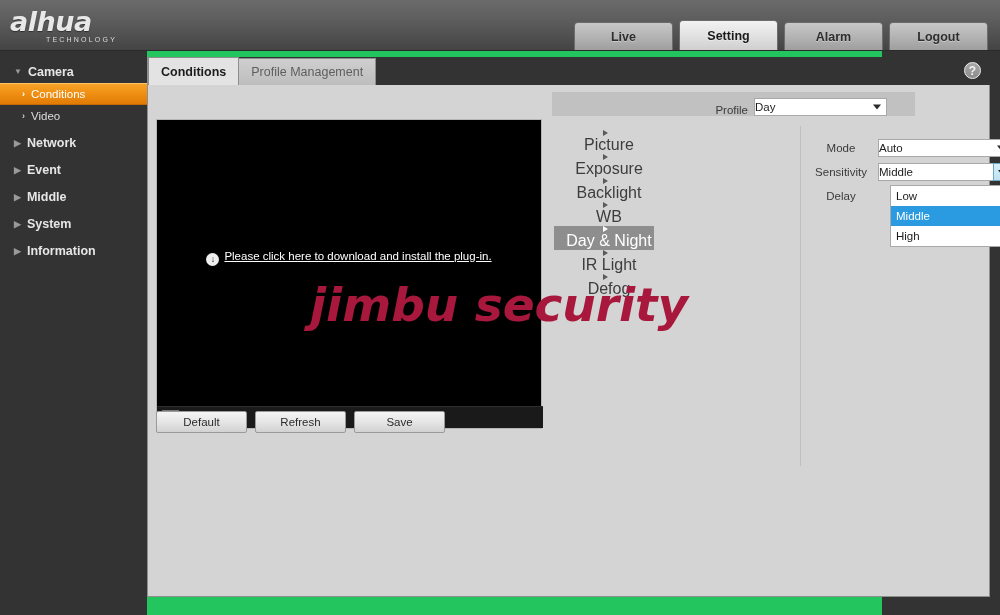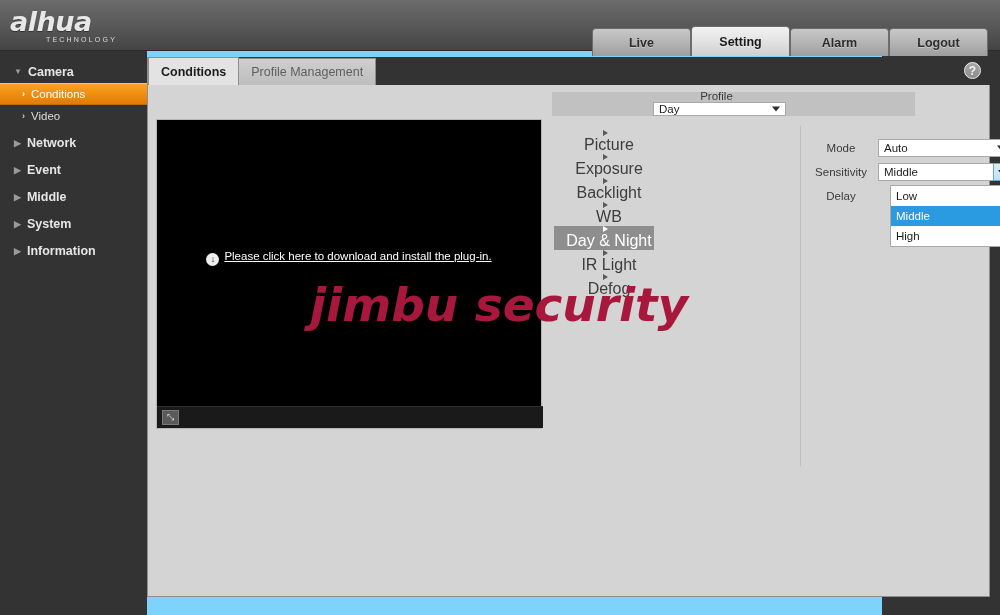--- a/index.html
+++ b/index.html
@@ -7,21 +7,21 @@
     margin: 0; padding: 0;
     width: 1000px; height: 615px;
     background: #333333;
     font-family: "Liberation Sans", sans-serif;
     overflow: hidden;
   }
 
   #app {
     position: relative;
     width: 882px; height: 615px;
-    background: #7dd3fc;
+    background: #22c55e;
     text-decoration: underline;
   }
 
   
   .header {
     position: absolute; left: 0; top: 0;
     width: 1000px; height: 51px;
     background: linear-gradient(to bottom, #6b6b6b 0%, #5d5d5d 40%, #4f4f4f 75%, #444444 100%);
     border-bottom: 1px solid #2b2b2b;
   }
@@ -41,22 +41,22 @@
     text-shadow: 0 1px 1px rgba(0,0,0,.45);
     padding-left: 2px;
   }
   .logo-sub {
     font-size: 7px; letter-spacing: 2.2px;
     color: #dcdcdc; margin-top: 1px; padding-left: 38px;
     font-family: "Liberation Sans", sans-serif;
   }
 
   .navtabs {
-    position: absolute; right: 12px; top: 28px;
-    display: flex; gap: 0;
+    position: absolute; right: 12px; top: 22px;
+    display: flex; gap: 6px;
   }
   .navtab {
     width: 99px; height: 28px;
     display: flex; align-items: center; justify-content: center;
     font-size: 12.5px; font-weight: bold;
     color: #2e2e2e;
     background: linear-gradient(to bottom, #c8c8c8 0%, #b4b4b4 50%, #9e9e9e 100%);
     border: 1px solid #6c6c6c;
     border-bottom: none;
     border-radius: 4px 4px 0 0;
@@ -211,37 +211,35 @@
 
   
   .settings {
     position: absolute; left: 404px; top: 34px;
     width: 430px; height: 420px;
   }
   .profile-row {
     position: absolute; left: 0; top: 0;
     width: 363px; height: 24px;
     background: #c1c1c1;
-    display: flex; align-items: center; justify-content: flex-end;
+    display: flex; align-items: flex-end; justify-content: flex-end;
     padding-right: 28px;
-    flex-direction: column;
   }
   .field-label {
     font-size: 11.5px; color: #3a3a3a;
     margin-right: 6px; white-space: nowrap;
   }
 
   .select {
     position: relative;
     width: 133px; height: 18px;
     background: #ffffff;
     border: 1px solid #a9a9a9;
     font-size: 11.5px; color: #1d1d1d;
     display: flex; align-items: center;
-    padding-left: 5px;
     cursor: pointer;
   }
   .select .caret {
     position: absolute; right: 5px; top: 50%;
     transform: translateY(-50%);
     width: 0; height: 0;
     border-left: 4px solid transparent;
     border-right: 4px solid transparent;
     border-top: 5px solid #2b2b2b;
   }
@@ -403,20 +401,25 @@
 
     <div class="video-wrap">
       <div class="plugin-link">
         <span class="dl-icon">↓</span><span>Please click here to download and install the plug-in.</span>
       </div>
       <div class="vid-toolbar">
         <div class="fs-btn">⤡</div>
       </div>
     </div>
 
+    <div class="btn-row">
+      <div class="gbtn">Default</div>
+      <div class="gbtn">Refresh</div>
+      <div class="gbtn">Save</div>
+    </div>
 
     <div class="settings">
 
       <div class="profile-row">
         <span class="field-label">Profile</span>
         <div class="select">
           <span>Day</span>
           <span class="caret"></span>
         </div>
       </div>

